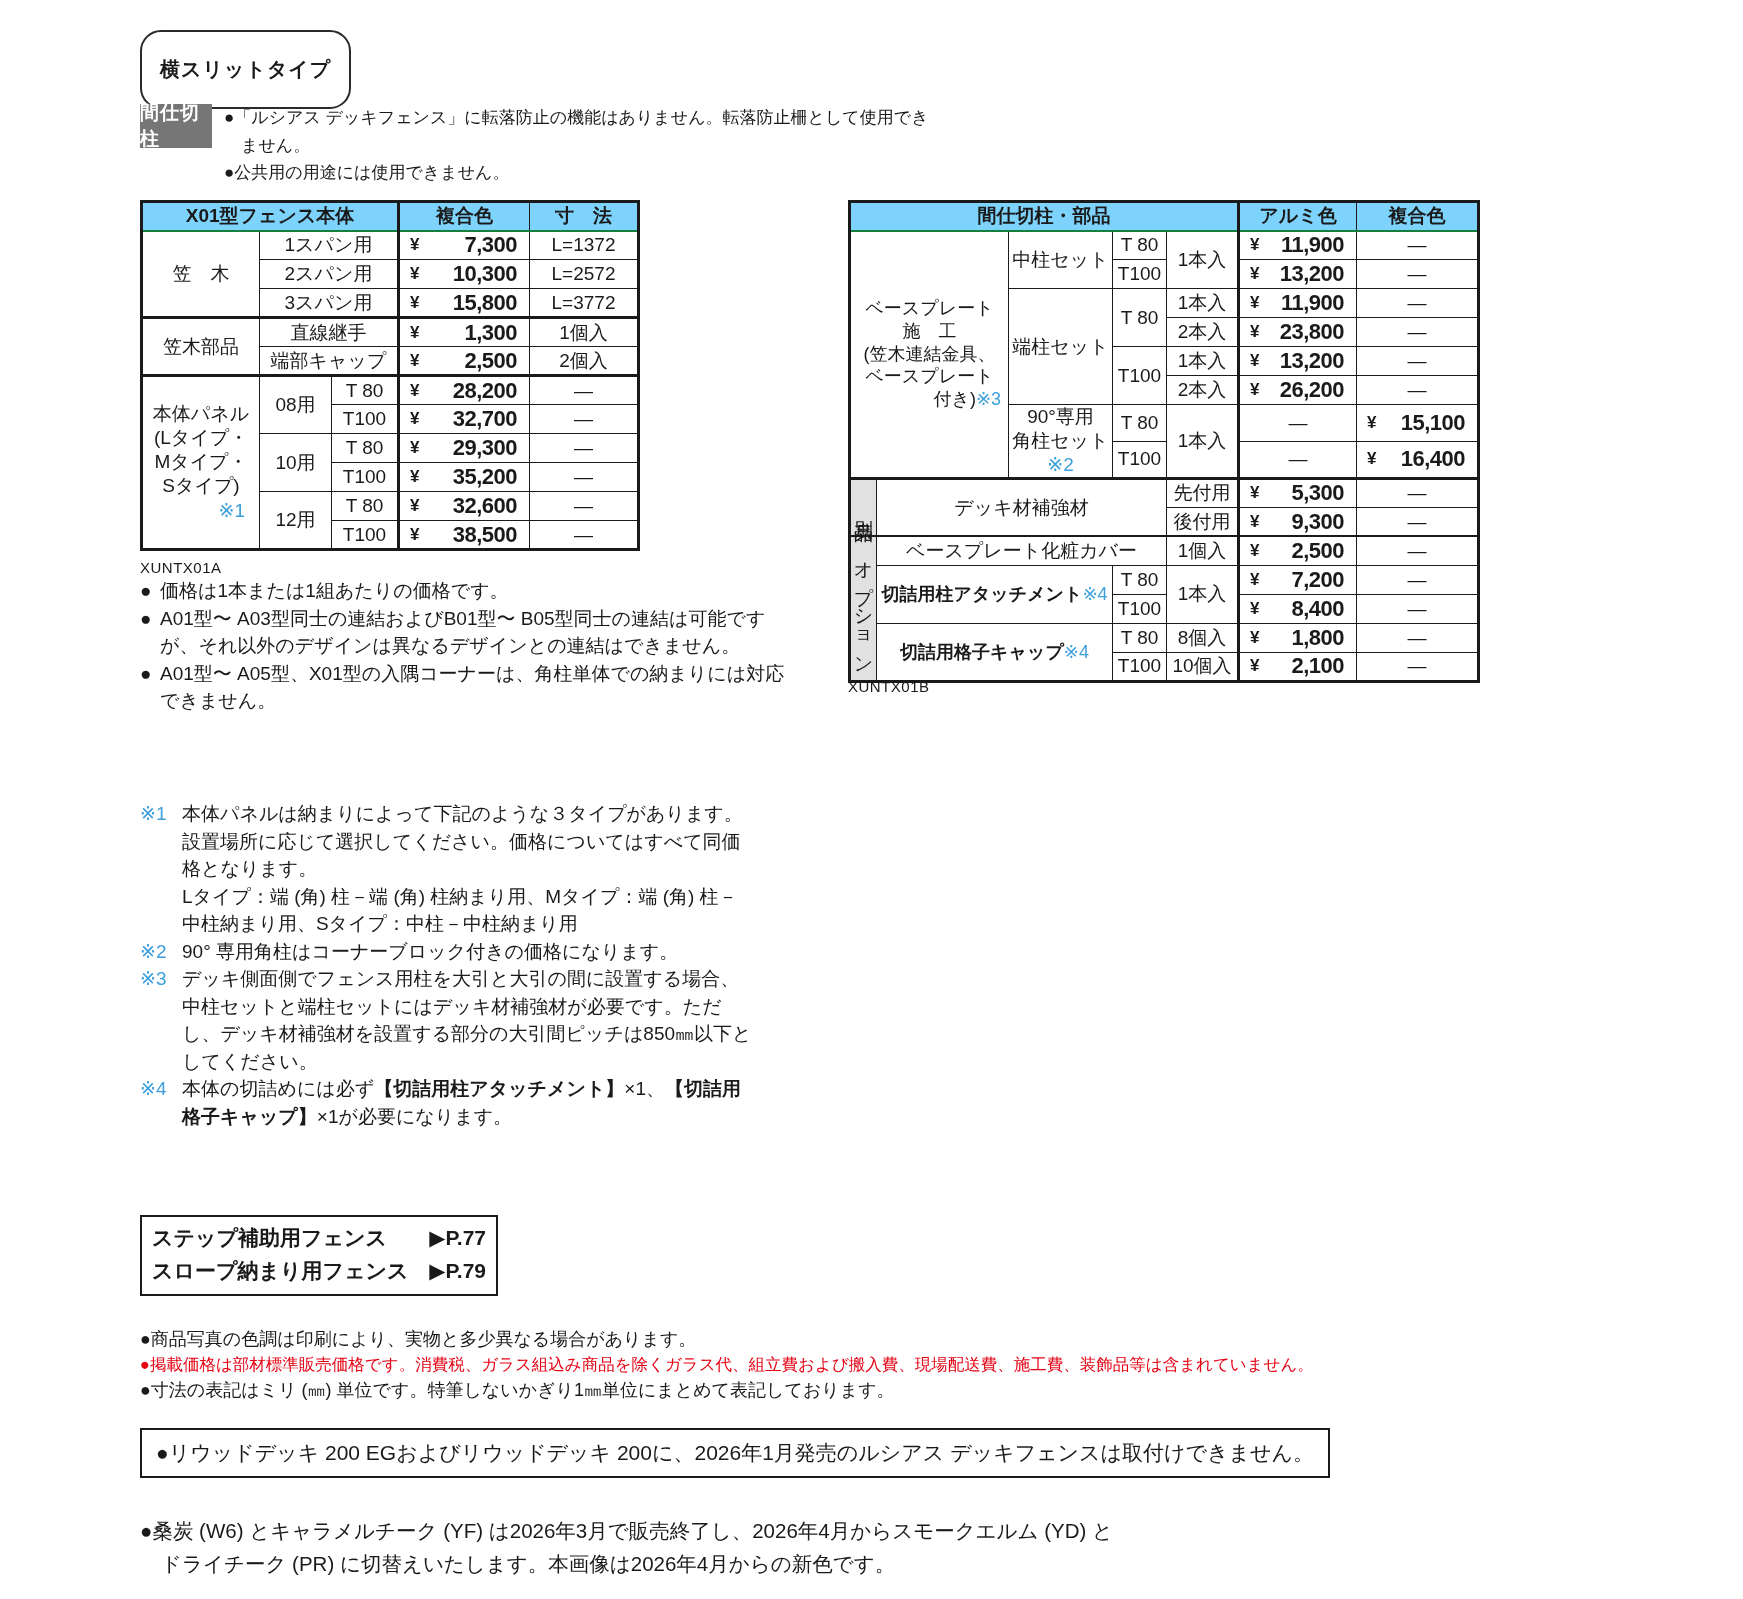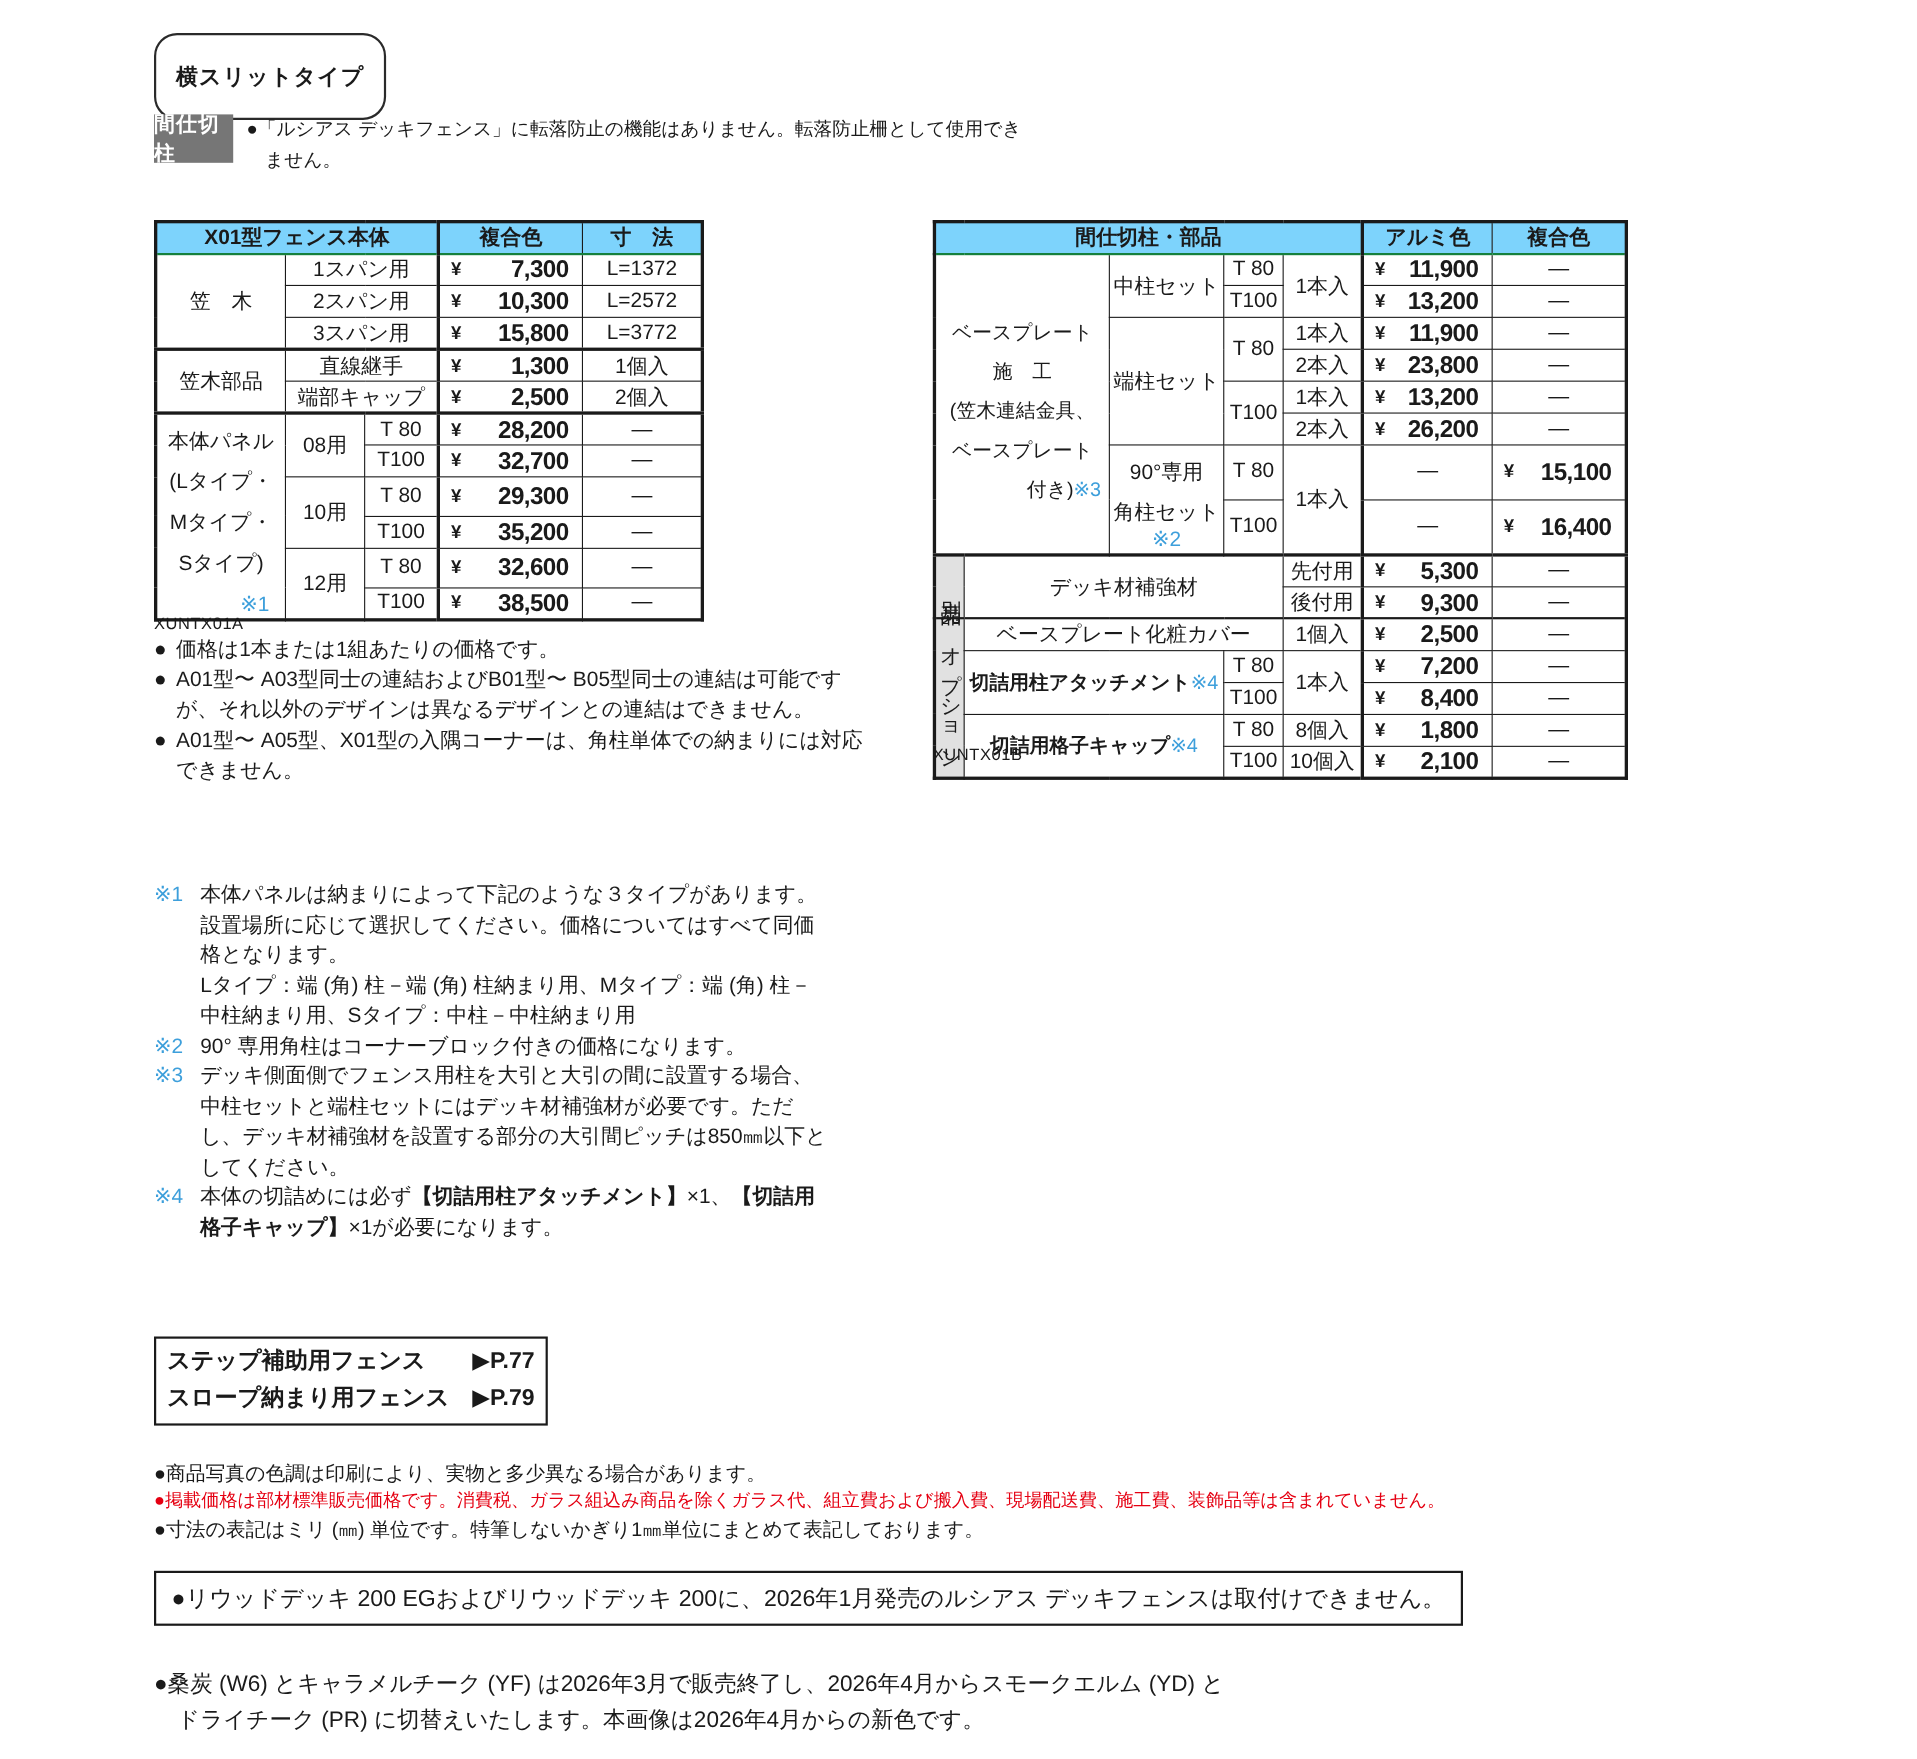--- a/index.html
+++ b/index.html
@@ -24,21 +24,21 @@
   tr.hdr td { background:#7dd3fc; font-weight:bold; border-bottom:2px solid #15803d; }
   tr.sec td { border-top:3px solid #1a1a1a; }
   tr.sec2 td { border-top:2px solid #1a1a1a; }
   td.bL3 { border-left:3px solid #1a1a1a !important; }
   td.price { padding:0; }
   .pv { display:flex; justify-content:space-between; align-items:center; height:100%; padding:0 10px 0 8px; font-weight:bold; }
   .pv .yen { font-size:17px; }
   .pv .num { font-size:22px; letter-spacing:-0.5px; }
   td.vlab { writing-mode:vertical-rl; text-orientation:upright; background:#e1e1e1;
             font-size:16px; letter-spacing:2px; padding:2px 0; width:27px; }
-  .glabel div { line-height:1.26;margin-top:13px; }
+  .glabel div { line-height:1.26; }
   .smlabel { font-size:18px !important; }
   .blue { color:#3d9fdb; }
   .pref { text-align:right; padding-right:12px; line-height:1.2; margin-top:1px; }
   .bref { text-align:right; padding-right:5px; }
   .code { position:absolute; font-size:15px; letter-spacing:0.5px; }
 
   
   .notes { position:absolute; left:140px; top:577px; width:648px; font-size:19px; line-height:1.45; }
   .nb { position:relative; padding-left:20px; }
   .nb .bu { position:absolute; left:0; top:0; }
@@ -68,20 +68,21 @@
 
 <div class="page">
 
   <div class="badge">横スリットタイプ</div>
 
   <div class="partition">
     <div class="pbox">間仕切柱</div>
     <div class="ptext">
       <div>●「ルシアス デッキフェンス」に転落防止の機能はありません。転落防止柵として使用でき</div>
       <div class="cont">ません。</div>
+      <div>●公共用の用途には使用できません。</div>
     </div>
   </div>
 
   <table class="tbl" style="left:140px; top:200px; width:497px;">
     <colgroup>
         <col style="width:118px">
         <col style="width:72px">
         <col style="width:67px">
         <col style="width:131px">
         <col style="width:109px">

